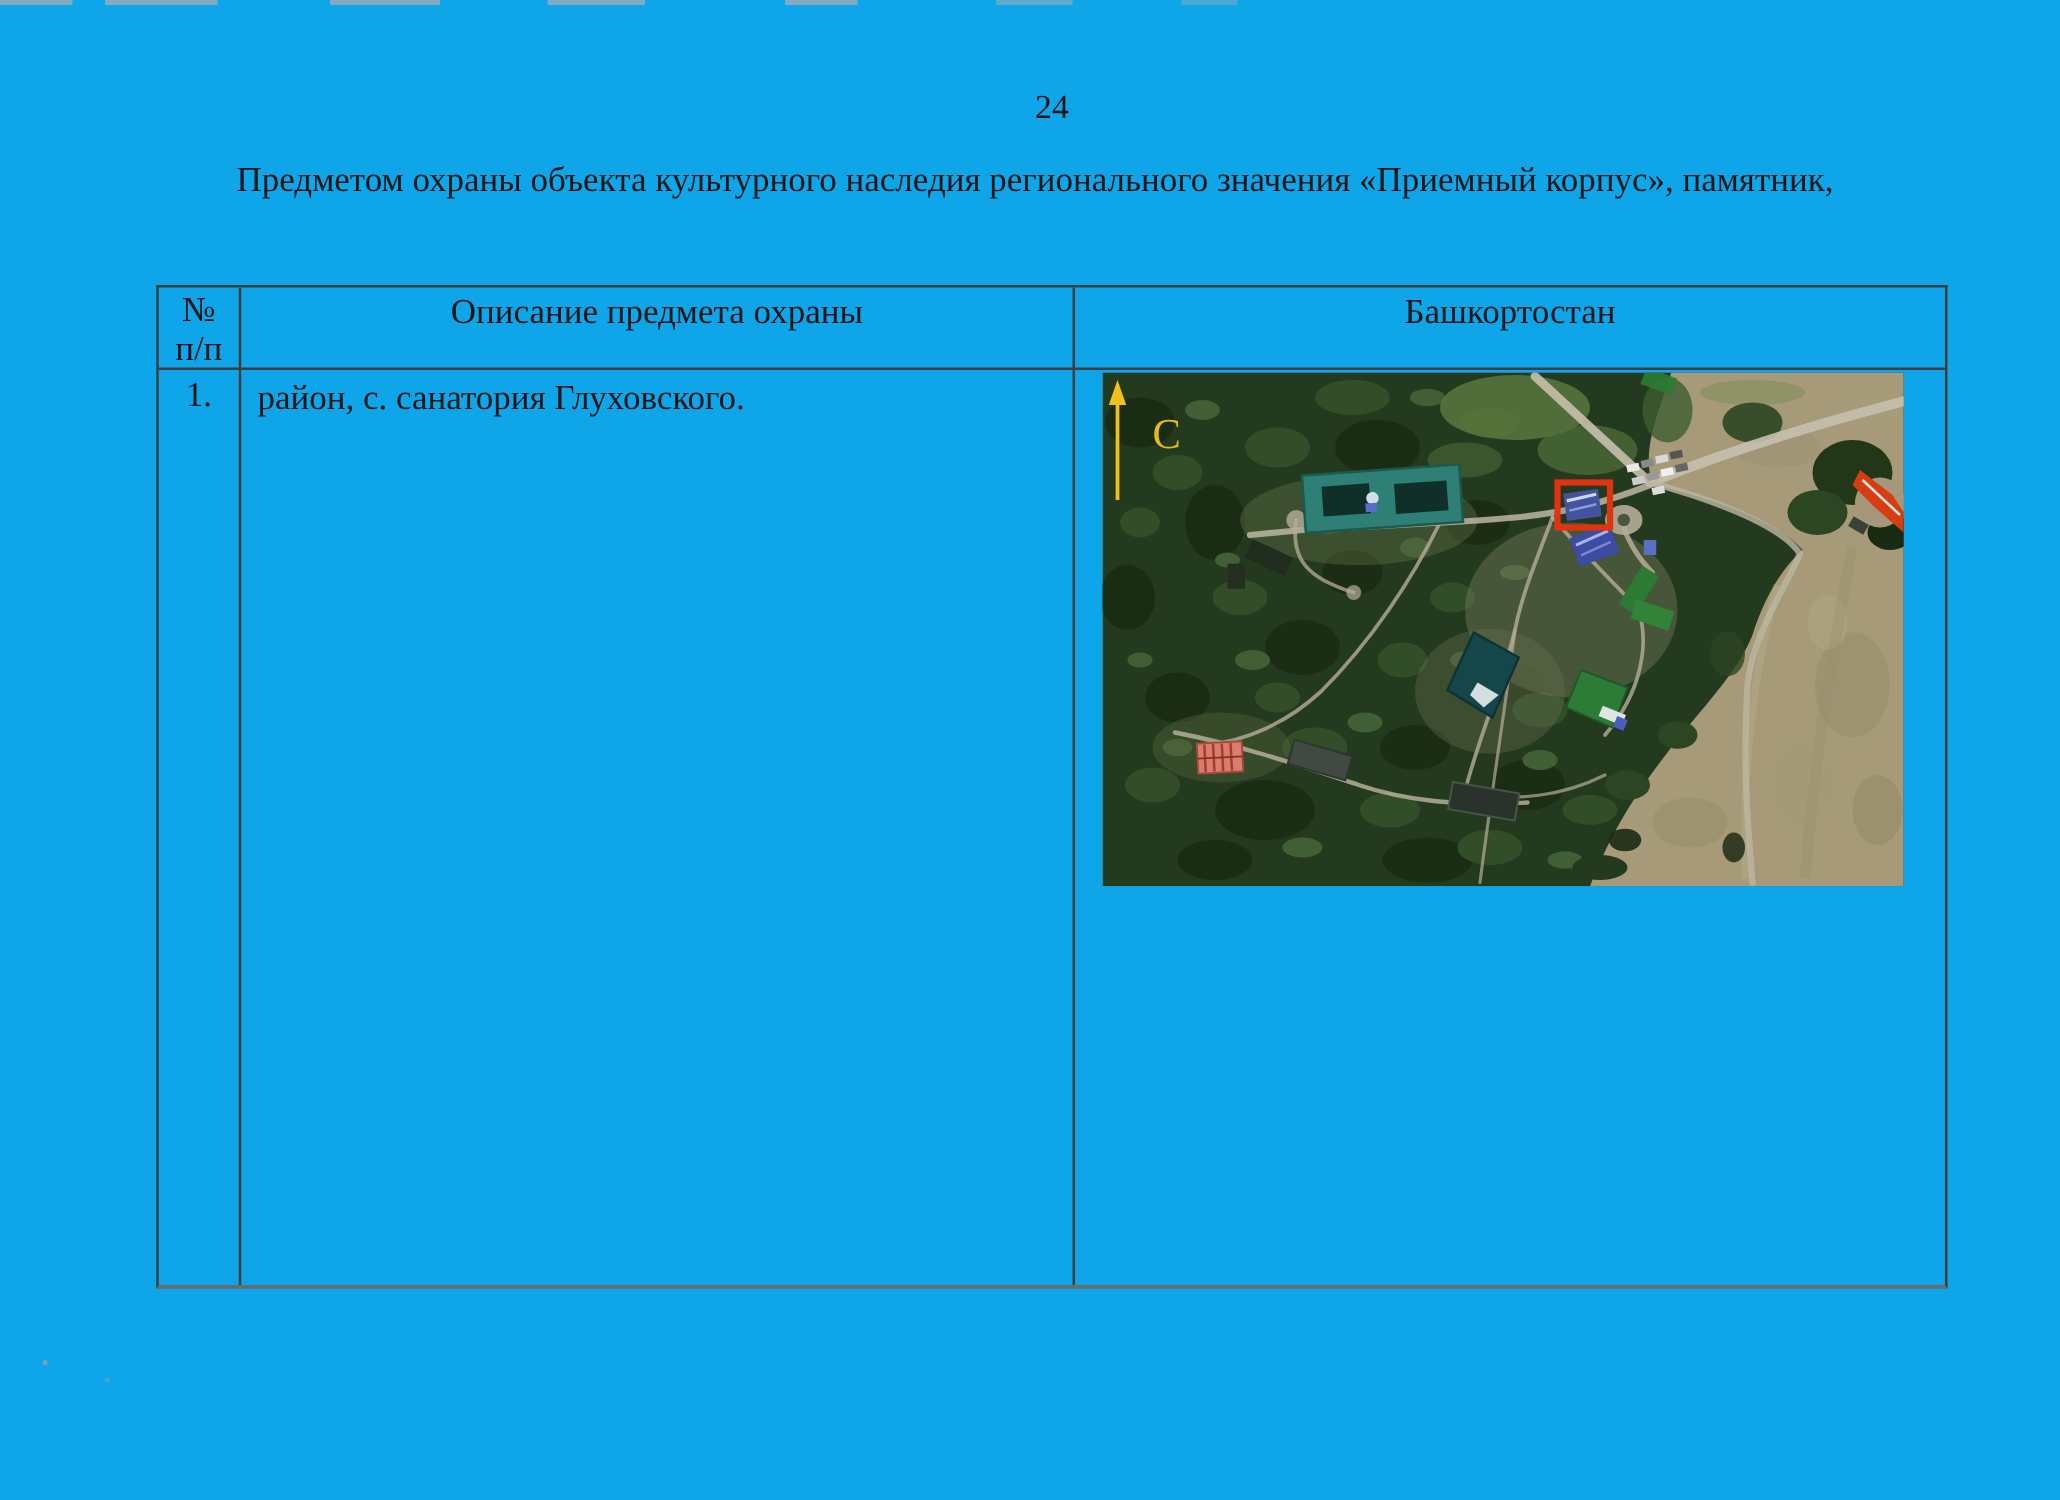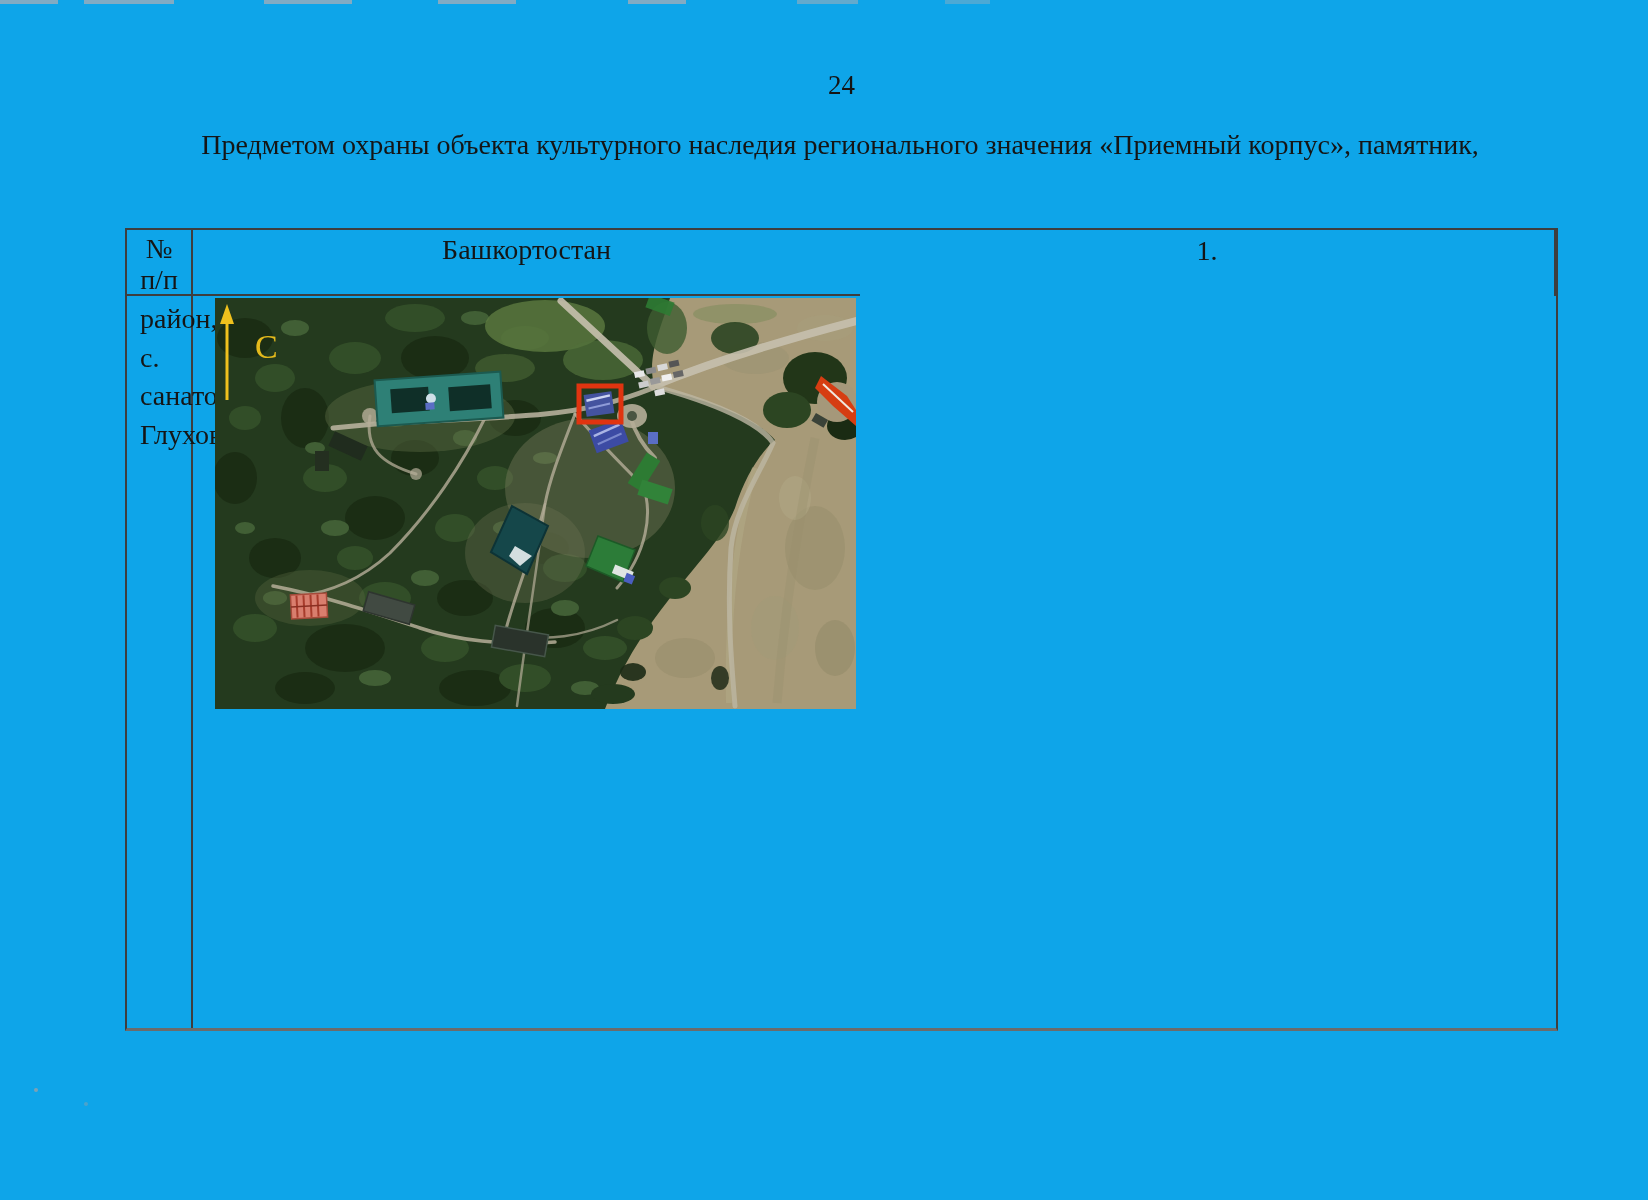--- a/index.html
+++ b/index.html
@@ -13,21 +13,21 @@
   }
   
   .artifact{position:absolute;top:0;height:4px;background:#a9aeb6;opacity:.75;}
   .dot-artifact{position:absolute;width:4px;height:4px;border-radius:50%;background:#9aa0a6;opacity:.8;}
 
   .page-number{
     position:absolute;left:125px;width:1433px;top:70px;
     text-align:center;font-size:27px;
   }
   .doc-title{
-    position:absolute;left:110px;width:1460px;top:128px;
+    position:absolute;left:98px;width:1460px;top:128px;
     text-align:center;font-size:28px;line-height:34px;
   }
   .main-table{
     position:absolute;left:125px;top:228px;width:1433px;height:803px;
     border:2px solid #3e3e3e;border-bottom:3px solid #6b6b6b;
     box-sizing:border-box;
     display:grid;
     grid-template-columns:66px 667px 1fr;
     grid-template-rows:66px 1fr;
     font-size:28px;
@@ -64,20 +64,21 @@
   <div class="doc-title">
     <div>Предметом охраны объекта культурного наследия регионального значения «Приемный корпус», памятник,</div>
   </div>
 
   <div class="main-table">
 
     <div class="cell b-right b-bottom hdr-num">
       <span>№</span>
       <span>п/п</span>
     </div>
+    <div class="cell b-right b-bottom hdr-center">Описание предмета охраны</div>
     <div class="cell b-bottom hdr-center">Башкортостан</div>
 
     <div class="cell b-right row-num">1.</div>
 
     <div class="cell b-right desc-cell">
       <div class="desc-line last">район, с. санатория Глуховского.</div>
     </div>
 
     <div class="cell img-cell">
       <svg class="satellite" viewBox="0 0 641 411" xmlns="http://www.w3.org/2000/svg">

